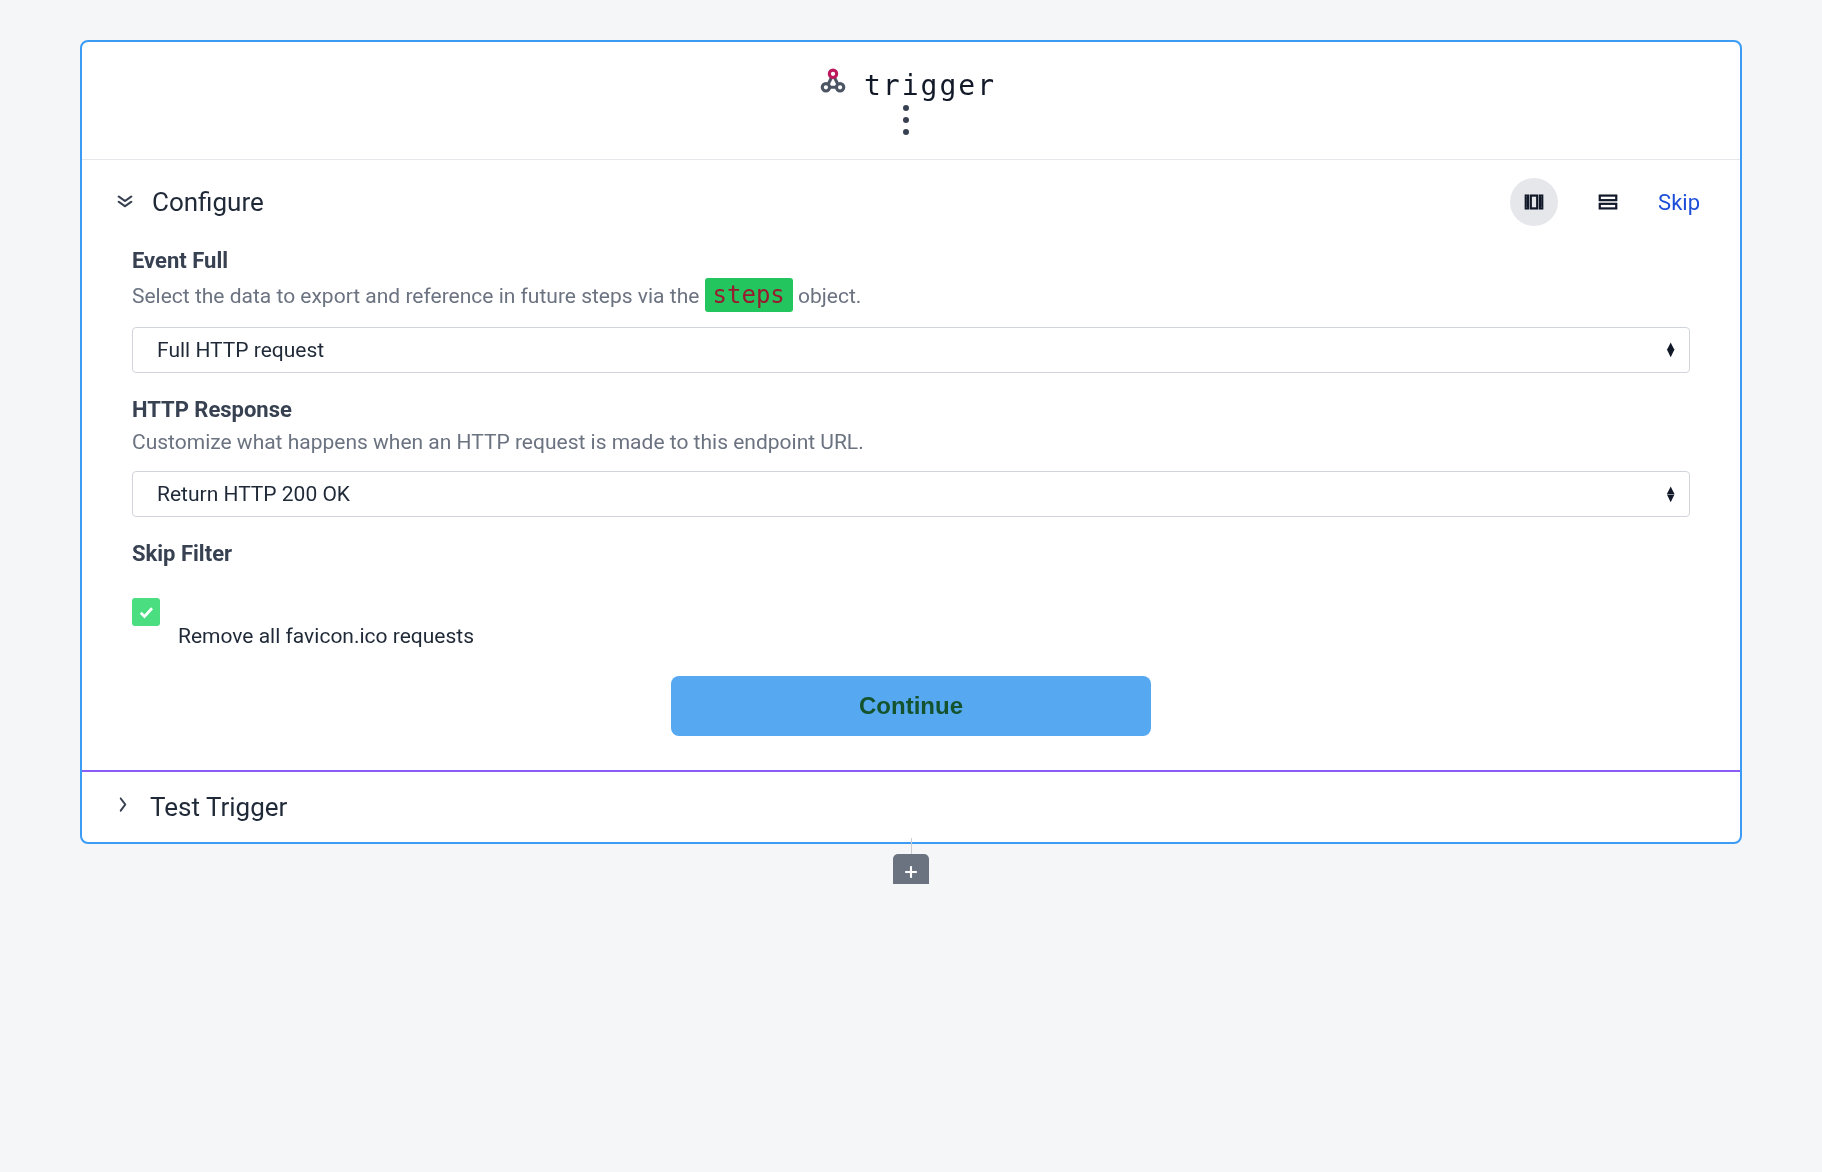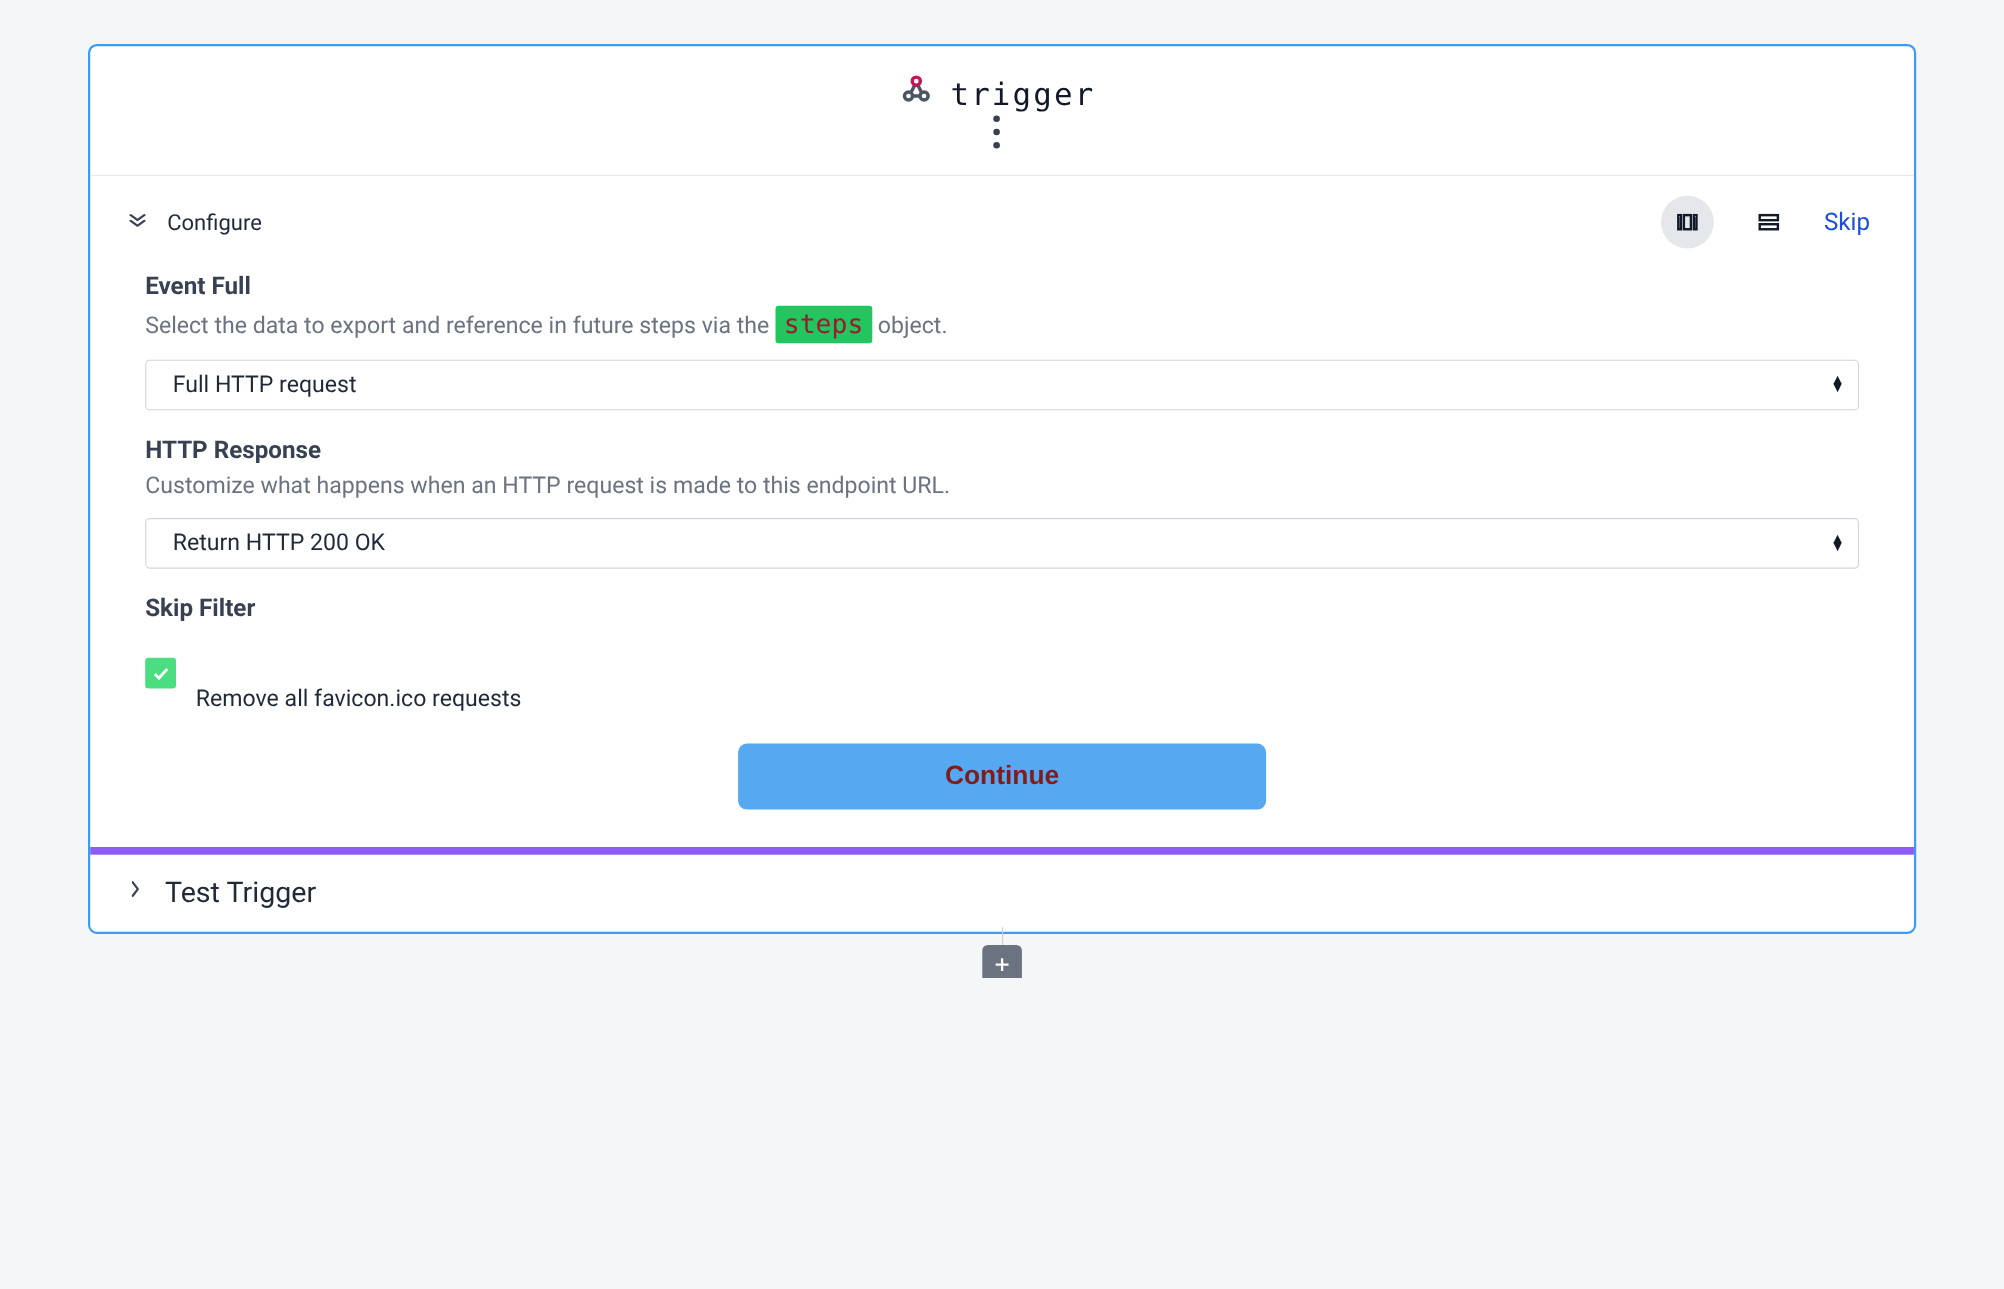--- a/index.html
+++ b/index.html
@@ -71,21 +71,21 @@
       gap: 18px;
     }
     .double-chevron {
       font-size: 18px;
       color: #374151;
       line-height: 1;
       cursor: pointer;
       transform: scaleX(1.2);
     }
     .section-title {
-      font-size: 20px;
+      font-size: 26px;
       font-weight: 400;
       color: #1f2937;
     }
     .section-bar-right {
       display: flex;
       align-items: center;
       gap: 26px;
     }
     .icon-btn {
       width: 48px;
@@ -178,31 +178,31 @@
     }
     .checkbox-label {
       font-size: 21px;
       color: #1f2937;
       margin-top: 48px;
     }
     .continue-btn {
       display: block;
       margin: 28px auto 0 auto;
       background: #56a8f0;
-      color: #7f1d1d;
+      color: #14532d;
       border: none;
       border-radius: 8px;
       font-size: 24px;
       font-weight: 600;
       padding: 16px 0;
       width: 480px;
       cursor: pointer;
     }
     .footer-section {
-      border-top: 7px solid #8b5cf6;
+      border-top: 2px solid #8b5cf6;
       padding: 20px 40px 20px 34px;
       display: flex;
       align-items: center;
       gap: 20px;
       cursor: pointer;
     }
     .chevron-right {
       font-size: 22px;
       color: #374151;
       transform: scaleY(1.3);

